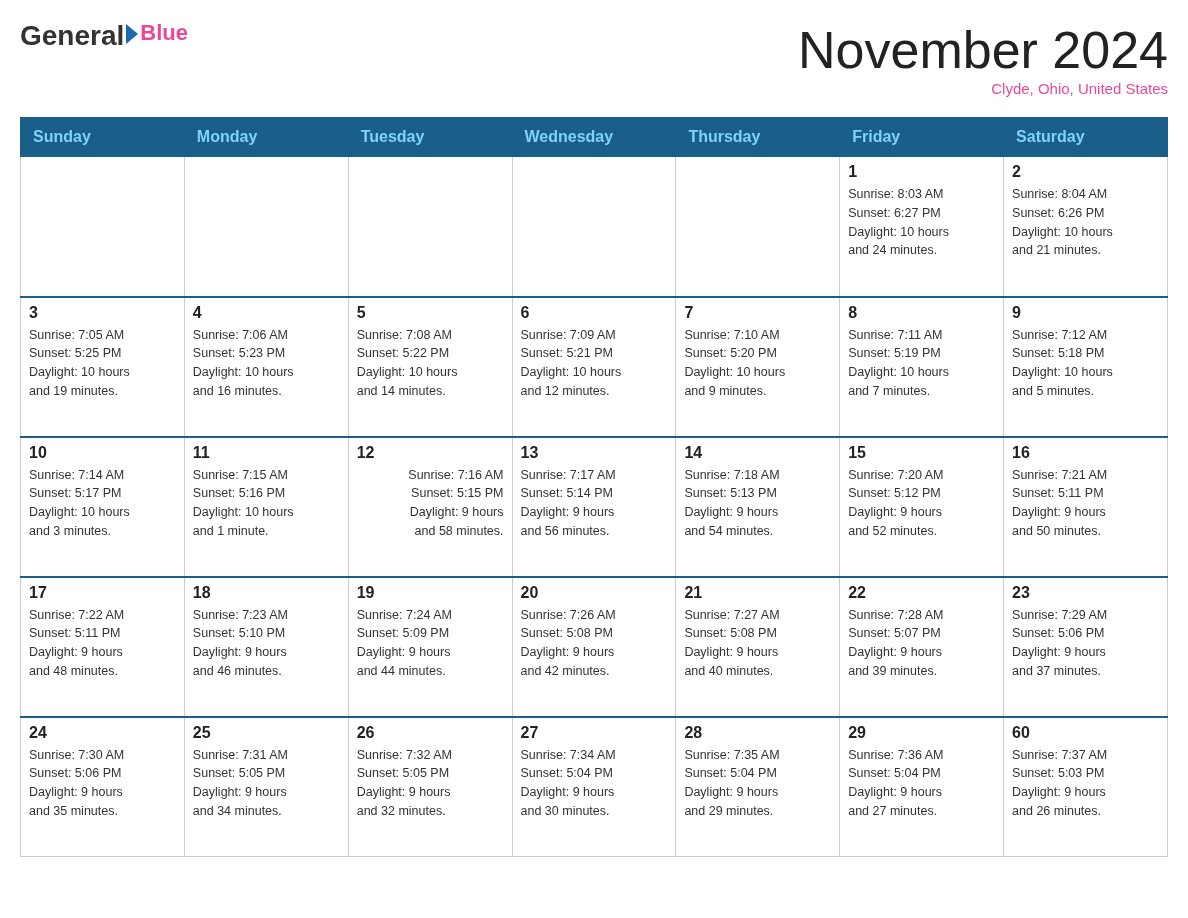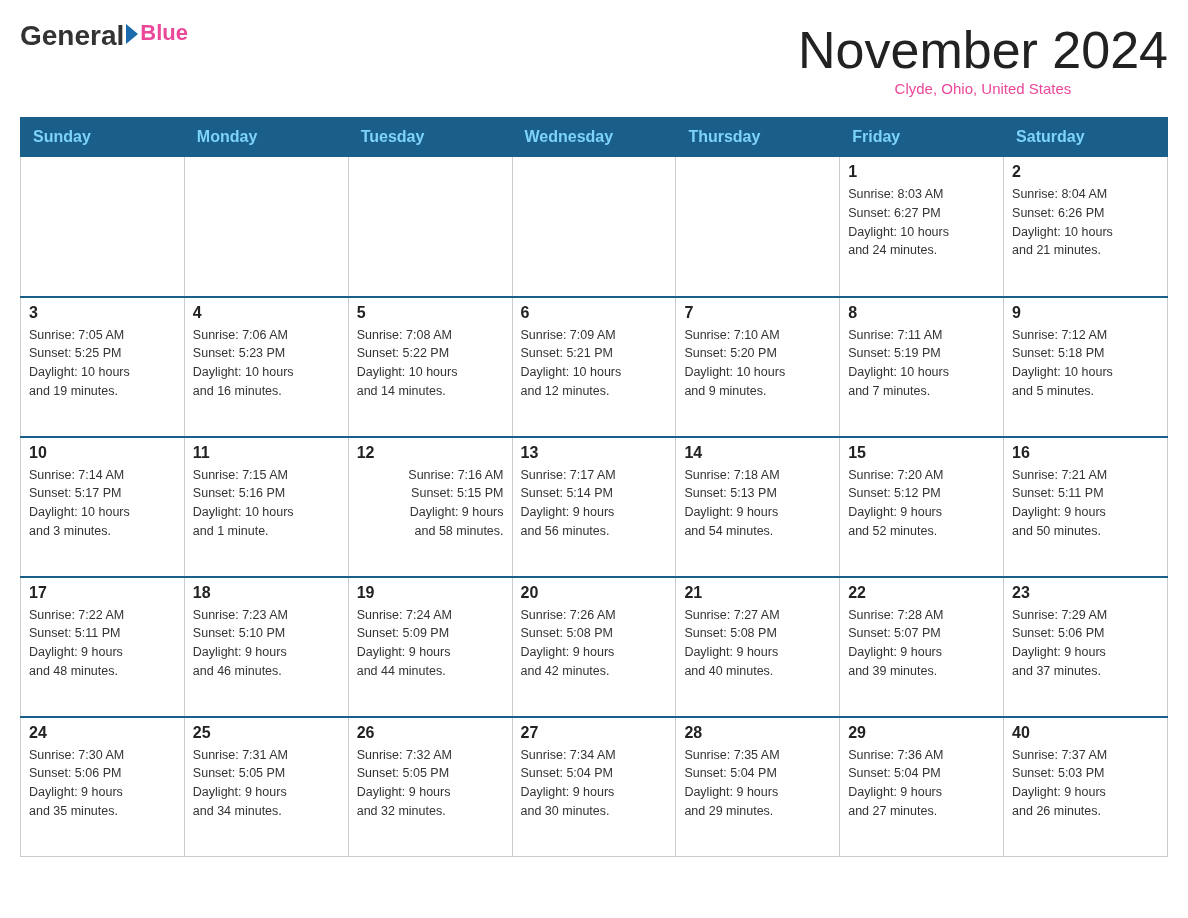--- a/index.html
+++ b/index.html
@@ -37,21 +37,21 @@
       margin-left: 2px;
       margin-top: -4px;
     }
     .logo-blue-label {
       color: #ec4899;
       font-size: 22px;
       font-weight: bold;
       margin-left: 2px;
     }
     .title-area {
-      text-align: center;
+      text-align: right;
     }
     .month-title {
       font-size: 52px;
       font-weight: normal;
       color: #222;
     }
     .location-title {
       font-size: 15px;
       color: #ec4899;
     }
@@ -335,21 +335,21 @@
 and 29 minutes.</div>
         </td>
         <td>
           <div class="day-number">29</div>
           <div class="day-info" style="white-space: pre-line;">Sunrise: 7:36 AM
 Sunset: 5:04 PM
 Daylight: 9 hours
 and 27 minutes.</div>
         </td>
         <td>
-          <div class="day-number">40</div>
+          <div class="day-number">60</div>
           <div class="day-info" style="white-space: pre-line;">Sunrise: 7:37 AM
 Sunset: 5:03 PM
 Daylight: 9 hours
 and 26 minutes.</div>
         </td>
       </tr>
     </tbody>
 </table>
 
 </body></html>

